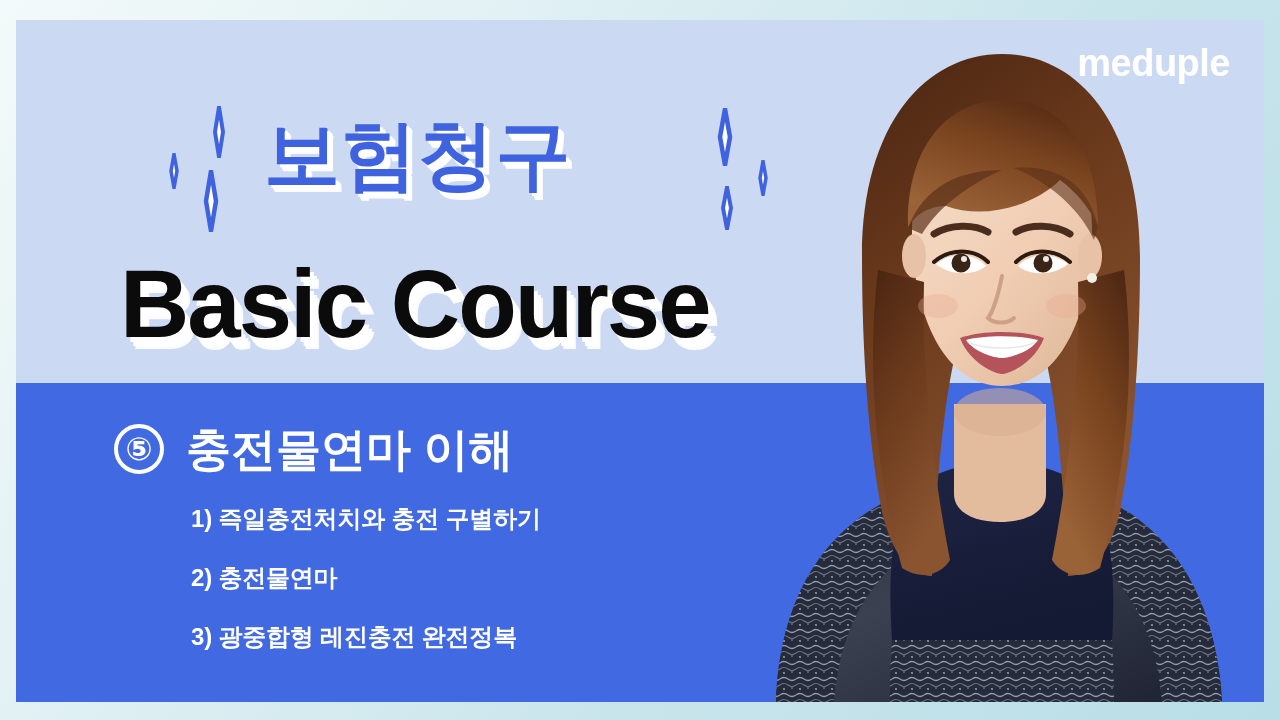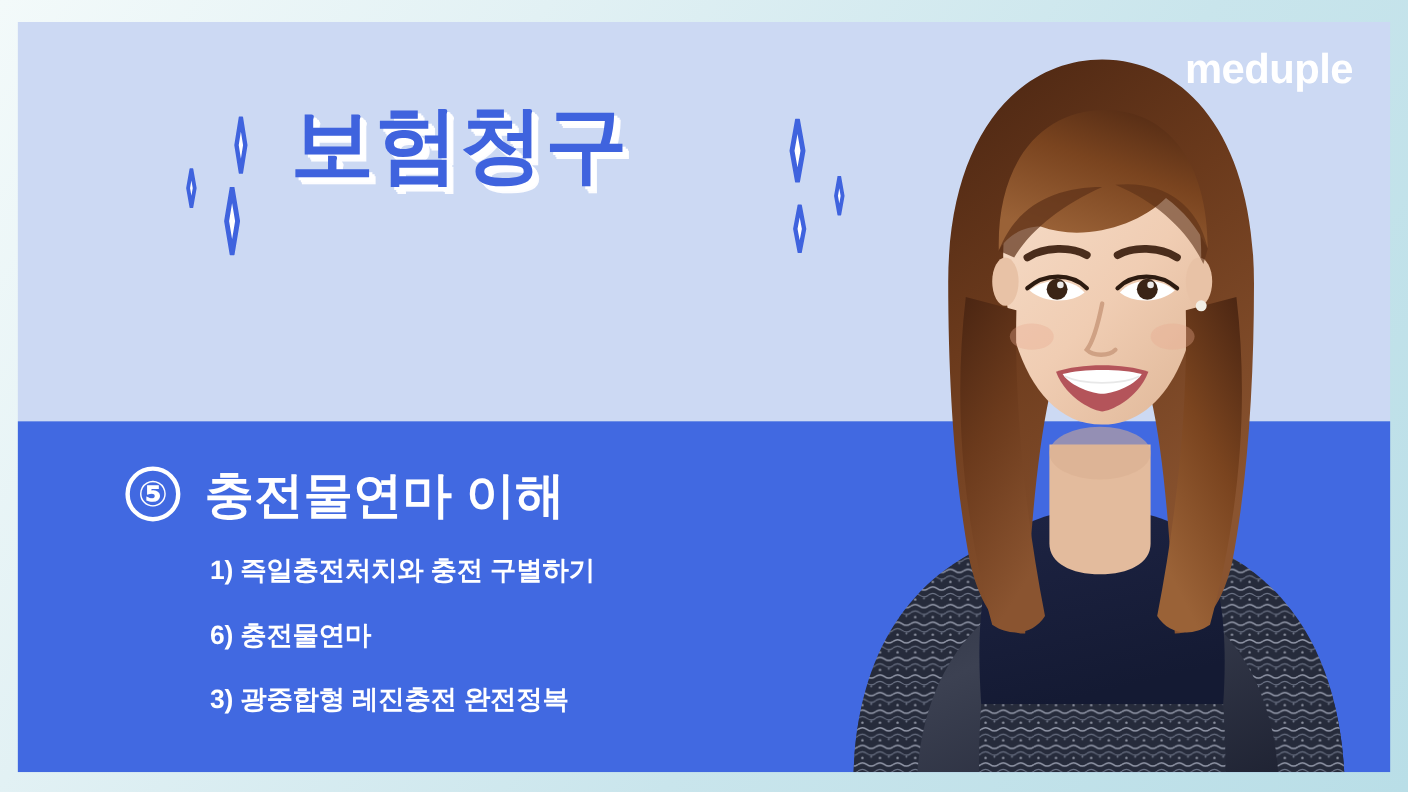--- a/index.html
+++ b/index.html
@@ -61,21 +61,21 @@
     line-height: 1;
     z-index: 6;
     user-select: none;
     text-align: center;
   }
 
   
   .kr-title {
     position: absolute;
     left: 248px;
-    top: 74px;
+    top: 97px;
     font-size: 76px;
     font-weight: 900;
     letter-spacing: 1px;
     color: #3f63de;
     line-height: 1;
     z-index: 4;
     text-shadow:
        3px 3px 0 #ffffff,
        5px 5px 0 #ffffff,
        6px 7px 0 rgba(255,255,255,0.95);
@@ -209,31 +209,32 @@
       </svg>
     </div>
     <div class="sparkle" style="left:697px; top:166px;">
       <svg width="28" height="44" viewBox="0 0 28 44">
         <path d="M14 1 L18 22 L14 43 L10 22 Z" fill="#ffffff" stroke="#3f63de" stroke-width="4" stroke-linejoin="round"></path>
       </svg>
     </div>
 
     <div class="kr-title">보험청구</div>
 
+    <div class="en-title">Basic Course</div>
 
     <div class="brand">meduple</div>
 
     <div class="lesson-head">
       <span class="lesson-num">⑤</span>
       <span class="lesson-title">충전물연마 이해</span>
     </div>
 
     <ul class="lesson-list">
       <li>1) 즉일충전처치와 충전 구별하기</li>
-      <li>6) 충전물연마</li>
+      <li>2) 충전물연마</li>
       <li>3) 광중합형 레진충전 완전정복</li>
     </ul>
 
     <div class="presenter">
       <svg width="548" height="682" viewBox="0 0 548 682">
         <defs>
           <clipPath id="photoClip">
             <rect x="0" y="0" width="548" height="682"></rect>
           </clipPath>
           <linearGradient id="hairGrad" x1="0" y1="0" x2="0.4" y2="1">

